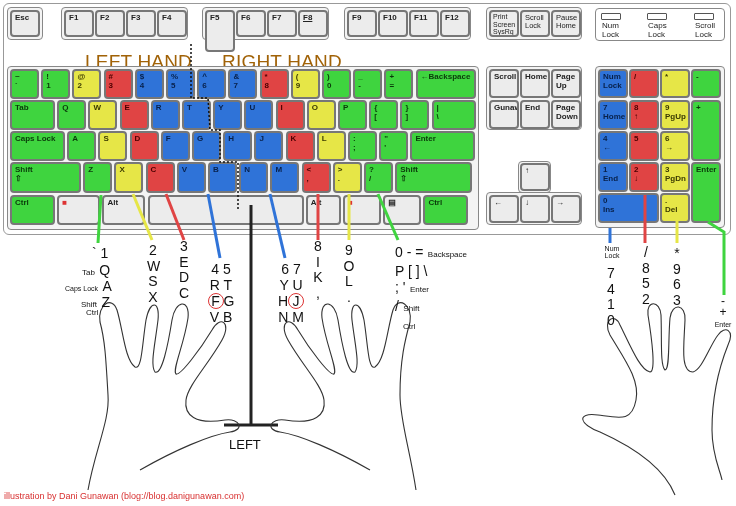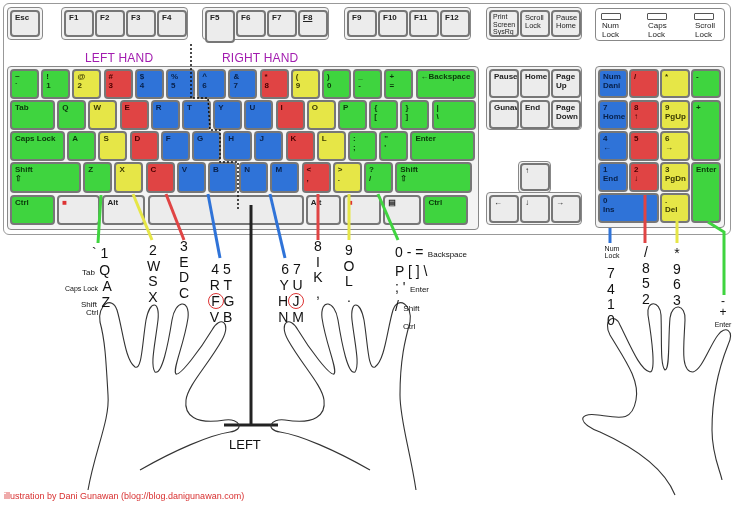--- a/index.html
+++ b/index.html
@@ -5,21 +5,21 @@
   html,body{margin:0;padding:0;background:#fff;}
   body{width:736px;height:506px;position:relative;overflow:hidden;font-family:"Liberation Sans",sans-serif;}
   .kb{position:absolute;left:3px;top:3px;width:728px;height:232px;border:1.5px solid #999;border-radius:6px;background:#fff;box-sizing:border-box;}
   .grp{position:absolute;border:1.5px solid #888;border-radius:4px;background:#f4f4f4;box-sizing:border-box;}
   .k{position:absolute;box-sizing:border-box;border:2px solid #777;border-radius:4px;font-size:8px;font-weight:bold;color:#222;padding:2px 3px;line-height:1.1;overflow:hidden;}
   .k.g{background:#3fd43f;color:#0a3a0a;}
   .k.y{background:#e6e647;color:#3a3a00;}
   .k.r{background:#e04444;color:#4a0000;}
   .k.b{background:#2f73d8;color:#07204a;}
   .k.w{background:#ececec;color:#222;}
-  .lbl{position:absolute;font-size:12px;color:#a21caf;letter-spacing:0.2px;}
+  .lbl{position:absolute;font-size:19px;color:#a16207;letter-spacing:0.2px;}
   .led{position:absolute;width:18px;height:5px;border:1px solid #555;border-radius:1px;background:#fff;}
   .ledtxt{position:absolute;font-size:8px;color:#222;line-height:1.15;}
   .txt{position:absolute;color:#111;text-align:center;line-height:1;}
   .big{font-size:14px;}
   .sm{font-size:8px;font-weight:normal;}
   .circ{display:inline-block;border:1.5px solid #d33;border-radius:50%;width:14px;height:14px;line-height:14px;text-align:center;}
   .credit{position:absolute;left:4px;top:491px;font-size:9px;color:#d83030;}
   .spacetxt{position:absolute;left:229px;top:437px;font-size:13px;color:#111;}
 </style>
 </head>
@@ -31,21 +31,21 @@
 <div class="k w" style="left:10px;top:10px;width:30px;height:27px;"><span>Esc</span></div>
 
 <div class="grp" style="left:61px;top:7px;width:127px;height:33px;"></div>
 <div class="grp" style="left:202px;top:7px;width:127px;height:33px;"></div>
 <div class="grp" style="left:344px;top:7px;width:127px;height:33px;"></div>
 <div id="fkeys">
     <div class="k w" style="left: 64px; top: 10px; width: 30px; height: 27px;"><span style="white-space: pre-line;">F1</span></div>
     <div class="k w" style="left: 95px; top: 10px; width: 30px; height: 27px;"><span style="white-space: pre-line;">F2</span></div>
     <div class="k w" style="left: 126px; top: 10px; width: 30px; height: 27px;"><span style="white-space: pre-line;">F3</span></div>
     <div class="k w" style="left: 157px; top: 10px; width: 30px; height: 27px;"><span style="white-space: pre-line;">F4</span></div>
-    <div class="k w" style="left: 205px; top: 10px; width: 30px; height: 33px;"><span style="white-space: pre-line;">F5</span></div>
+    <div class="k w" style="left: 205px; top: 10px; width: 30px; height: 42px;"><span style="white-space: pre-line;">F5</span></div>
     <div class="k w" style="left: 236px; top: 10px; width: 30px; height: 27px;"><span style="white-space: pre-line;">F6</span></div>
     <div class="k w" style="left: 267px; top: 10px; width: 30px; height: 27px;"><span style="white-space: pre-line;">F7</span></div>
     <div class="k w" style="left: 298px; top: 10px; width: 30px; height: 27px;"><span style="white-space: pre-line; text-decoration: underline;">F8</span></div>
     <div class="k w" style="left: 347px; top: 10px; width: 30px; height: 27px;"><span style="white-space: pre-line;">F9</span></div>
     <div class="k w" style="left: 378px; top: 10px; width: 30px; height: 27px;"><span style="white-space: pre-line;">F10</span></div>
     <div class="k w" style="left: 409px; top: 10px; width: 30px; height: 27px;"><span style="white-space: pre-line;">F11</span></div>
     <div class="k w" style="left: 440px; top: 10px; width: 30px; height: 27px;"><span style="white-space: pre-line;">F12</span></div>
   </div>
 
 <div class="grp" style="left:486px;top:7px;width:96px;height:33px;"></div>
@@ -151,42 +151,42 @@
     <div class="k w" style="left: 383.2px; top: 195px; width: 38px; height: 30px;"><span style="white-space: pre-line;">▤</span></div>
     <div class="k g" style="left: 423.4px; top: 195px; width: 45px; height: 30px;"><span style="white-space: pre-line;">Ctrl</span></div>
   </div>
 
 <svg style="position:absolute;left:0;top:0;" width="736" height="240">
   <polyline points="191,44 191,98 208,98 210,130 220,130 220,162 238,162 238,210" fill="none" stroke="#111" stroke-width="1.5" stroke-dasharray="2,2"></polyline>
 </svg>
 
 <div class="grp" style="left:486px;top:66px;width:96px;height:64px;"></div>
 <div id="nav">
-    <div class="k w" style="left: 489px; top: 69px; width: 30px; height: 29px;"><span style="white-space: pre-line;">Pause</span></div>
+    <div class="k w" style="left: 489px; top: 69px; width: 30px; height: 29px;"><span style="white-space: pre-line;">Scroll</span></div>
     <div class="k w" style="left: 520px; top: 69px; width: 30px; height: 29px;"><span style="white-space: pre-line;">Home</span></div>
     <div class="k w" style="left: 551px; top: 69px; width: 30px; height: 29px;"><span style="white-space: pre-line;">Page
 Up</span></div>
     <div class="k w" style="left: 489px; top: 100px; width: 30px; height: 29px;"><span style="white-space: pre-line;">Gunawan</span></div>
     <div class="k w" style="left: 520px; top: 100px; width: 30px; height: 29px;"><span style="white-space: pre-line;">End</span></div>
     <div class="k w" style="left: 551px; top: 100px; width: 30px; height: 29px;"><span style="white-space: pre-line;">Page
 Down</span></div>
   </div>
 <div class="grp" style="left:518px;top:161px;width:33px;height:32px;"></div>
 <div class="grp" style="left:486px;top:192px;width:96px;height:33px;"></div>
 <div id="arrows">
     <div class="k w" style="left: 520px; top: 163px; width: 30px; height: 28px;"><span style="white-space: pre-line;">↑</span></div>
     <div class="k w" style="left: 489px; top: 195px; width: 30px; height: 28px;"><span style="white-space: pre-line;">←</span></div>
     <div class="k w" style="left: 520px; top: 195px; width: 30px; height: 28px;"><span style="white-space: pre-line;">↓</span></div>
     <div class="k w" style="left: 551px; top: 195px; width: 30px; height: 28px;"><span style="white-space: pre-line;">→</span></div>
   </div>
 
 <div class="grp" style="left:595px;top:66px;width:130px;height:162px;"></div>
 <div id="numpad">
     <div class="k b" style="left: 598px; top: 69px; width: 30px; height: 29px;"><span style="white-space: pre-line;">Num
-Dani</span></div>
+Lock</span></div>
     <div class="k r" style="left: 629px; top: 69px; width: 30px; height: 29px;"><span style="white-space: pre-line;">/</span></div>
     <div class="k y" style="left: 660px; top: 69px; width: 30px; height: 29px;"><span style="white-space: pre-line;">*</span></div>
     <div class="k g" style="left: 691px; top: 69px; width: 30px; height: 29px;"><span style="white-space: pre-line;">-</span></div>
     <div class="k b" style="left: 598px; top: 100px; width: 30px; height: 30px;"><span style="white-space: pre-line;">7
 Home</span></div>
     <div class="k r" style="left: 629px; top: 100px; width: 30px; height: 30px;"><span style="white-space: pre-line;">8
 ↑</span></div>
     <div class="k y" style="left: 660px; top: 100px; width: 30px; height: 30px;"><span style="white-space: pre-line;">9
 PgUp</span></div>
     <div class="k g" style="left: 691px; top: 100px; width: 30px; height: 61px;"><span style="white-space: pre-line;">+</span></div>

